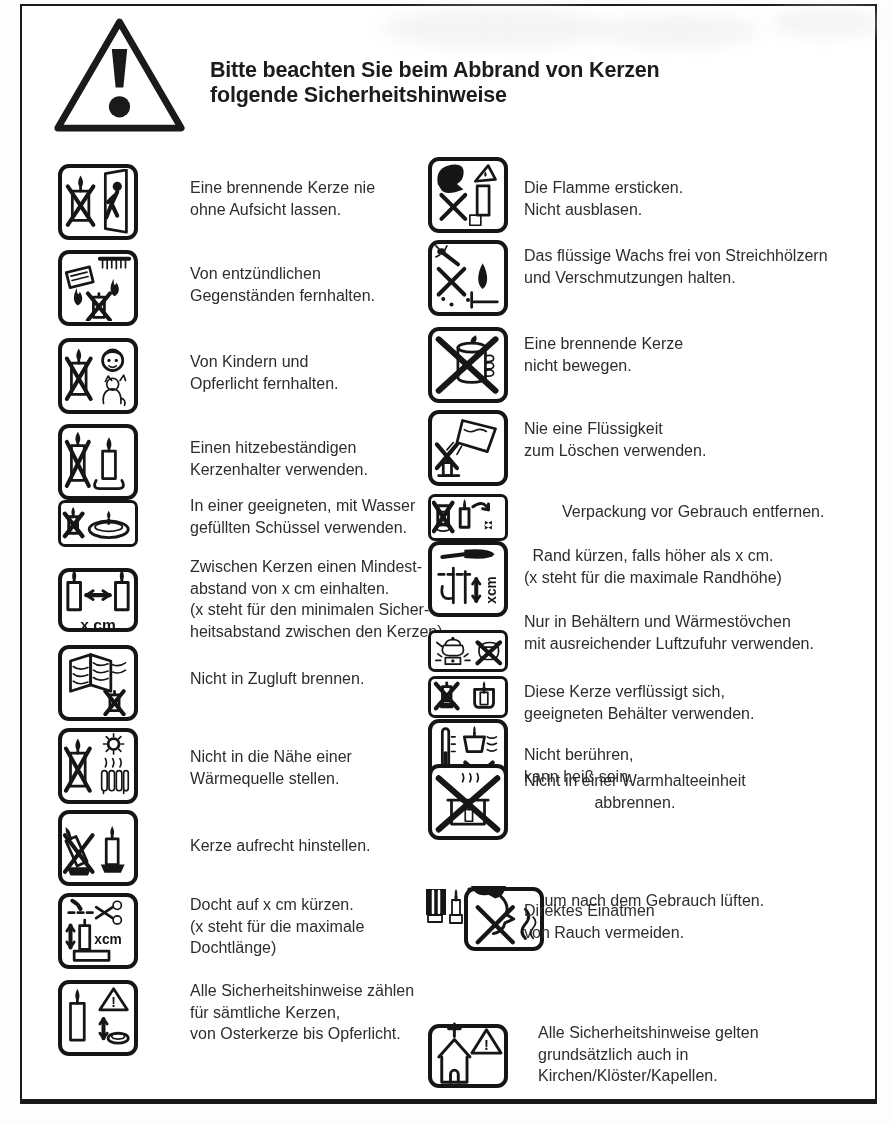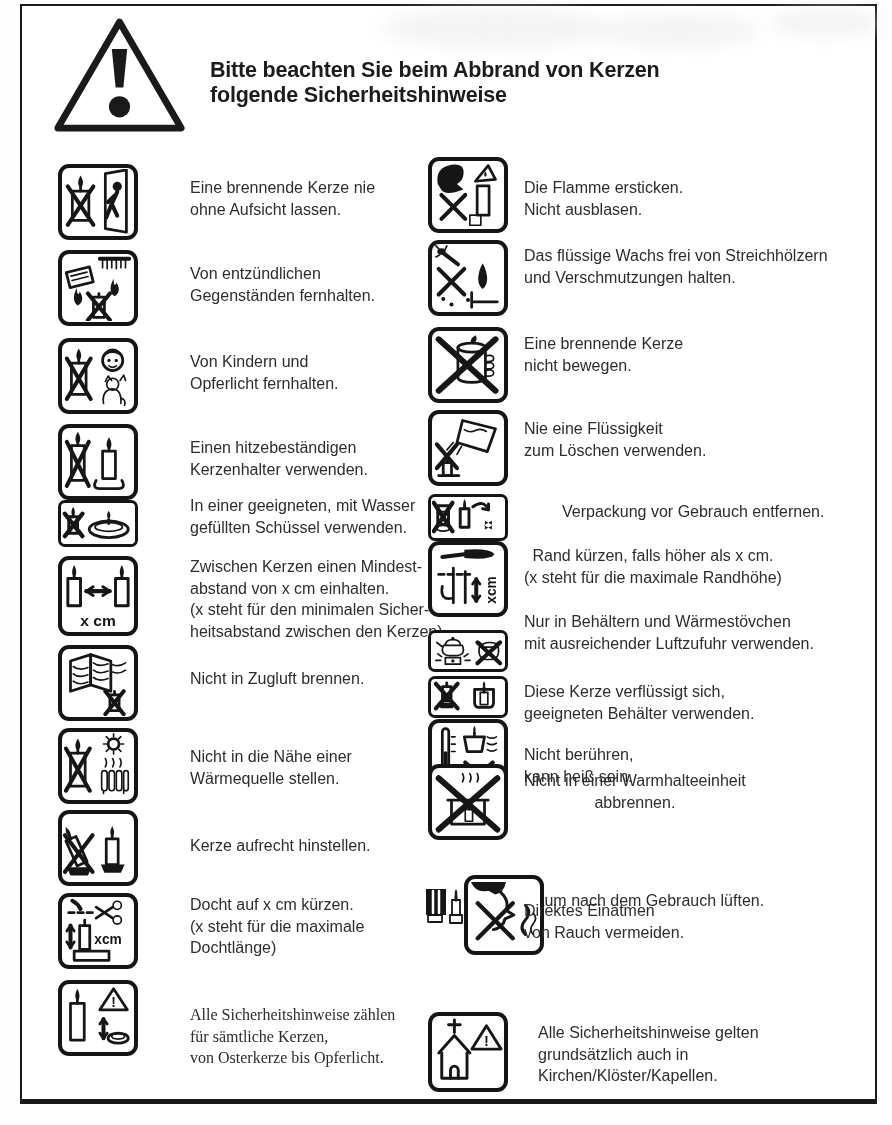--- a/index.html
+++ b/index.html
@@ -6,21 +6,21 @@
   body{width:892px;height:1125px;position:relative;background:#fdfdfd;font-family:"Liberation Sans",sans-serif;overflow:hidden;}
   .sheet{position:absolute;left:20px;top:4px;width:853px;height:1093px;background:#fff;
          border:2px solid #1a1a1a;border-bottom-width:5px;}
   .smudge{position:absolute;background:#ececec;filter:blur(8px);border-radius:50%;opacity:.55;}
   .hdr-tri{position:absolute;left:52px;top:17px;}
   .title{position:absolute;left:210px;top:44px;font-size:21.5px;font-weight:bold;color:#1c1c1c;
          line-height:25px;white-space:pre-line;letter-spacing:-.2px;}
   .item{position:absolute;}
   .pict{border:4px solid #151515;border-radius:11px;background:#fff;box-sizing:border-box;
         display:flex;align-items:center;justify-content:center;}
-  .p80{width:80px;height:80px;}
+  .p80{width:80px;height:64px;margin-top:12px;}
   .p76{width:80px;height:76px;}
   .pshort{width:80px;height:47px;border-width:3px;border-radius:7px;}
   .p42{width:80px;height:42px;border-width:3px;border-radius:7px;}
   .pplain{border:none;border-radius:0;width:84px;height:40px;}
   .pict svg{display:block;}
   .pict svg *{fill:none;stroke:#161616;stroke-width:3;stroke-linecap:round;stroke-linejoin:round;}
   .pict svg .f{fill:#161616;stroke:none;}
   .pict svg .x{stroke-width:4.4;}
   .pict svg .xx{stroke-width:6.5;}
   .pict svg .thin{stroke-width:1.8;}
@@ -252,21 +252,21 @@
         <line x1="13.5" y1="15" x2="13.5" y2="20"></line>
       <path class="f" d="M13.5 4 C10 11 11 15 13.5 17 C16 15 17 11 13.5 4"></path>
       <path d="M38 27 h30 l-15 -23 z"></path>
       <text x="53" y="24" font-size="15" text-anchor="middle">!</text>
       <line class="x" x1="42" y1="37" x2="42" y2="58"></line>
       <path d="M42 37 l-4 5.5 M42 37 l4 5.5 M42 58 l-4 -5.5 M42 58 l4 -5.5"></path>
       <ellipse cx="58" cy="58" rx="11" ry="5.5"></ellipse>
         <ellipse class="thin" cx="58" cy="56" rx="7" ry="3"></ellipse>
     </svg>
   </div>
-  <div class="txt" style="left:132px;top:24px;font-family:Liberation Serif, serif;">Alle Sicherheitshinweise zählen
+  <div class="txt" style="left:132px;top:0;">Alle Sicherheitshinweise zählen
 für sämtliche Kerzen,
 von Osterkerze bis Opferlicht.</div>
 </div>
 
 <div class="item" style="left:428px;top:157px;">
   <div class="pict p76">
     <svg viewBox="0 0 72 72" width="70" height="66">
       <path class="f" d="M3 24 Q0 6 18 3 Q33 1 31 14 Q30 21 24 24 L31 30 L22 33 Q9 36 6 29 Z"></path>
       <line class="x" x1="7" y1="36" x2="33" y2="62"></line>
         <line class="x" x1="33" y1="36" x2="7" y2="62"></line>

